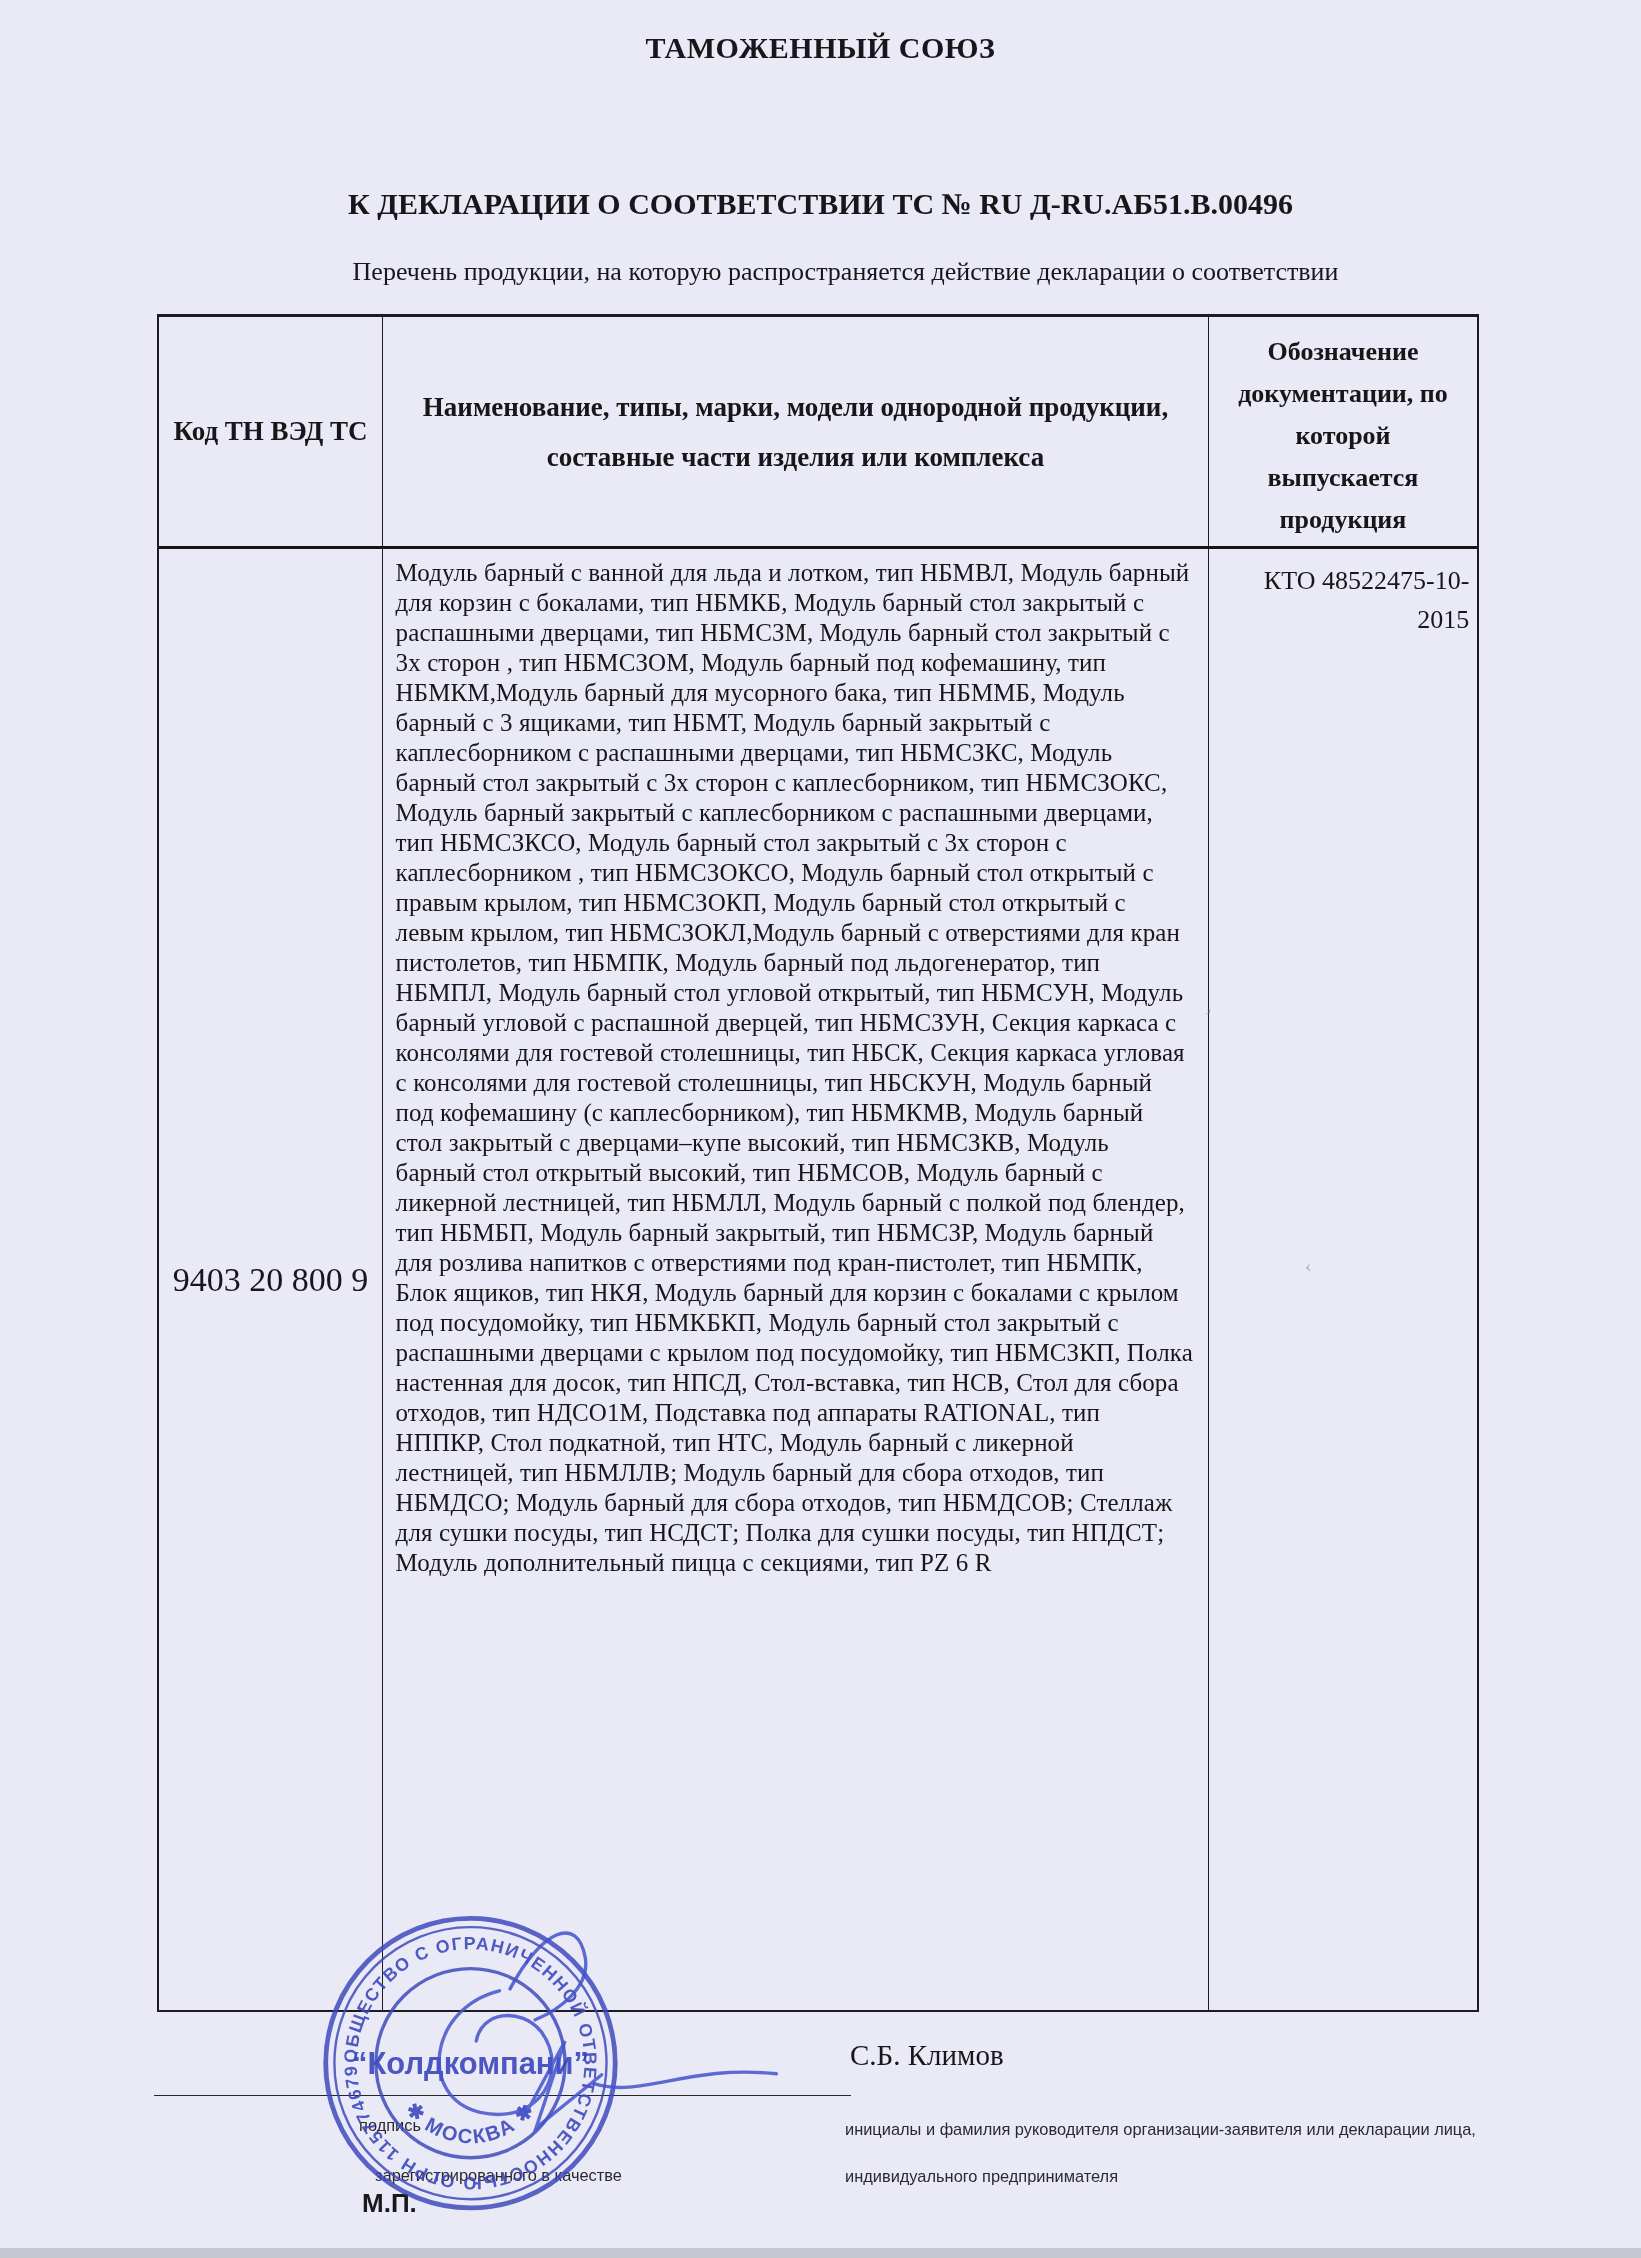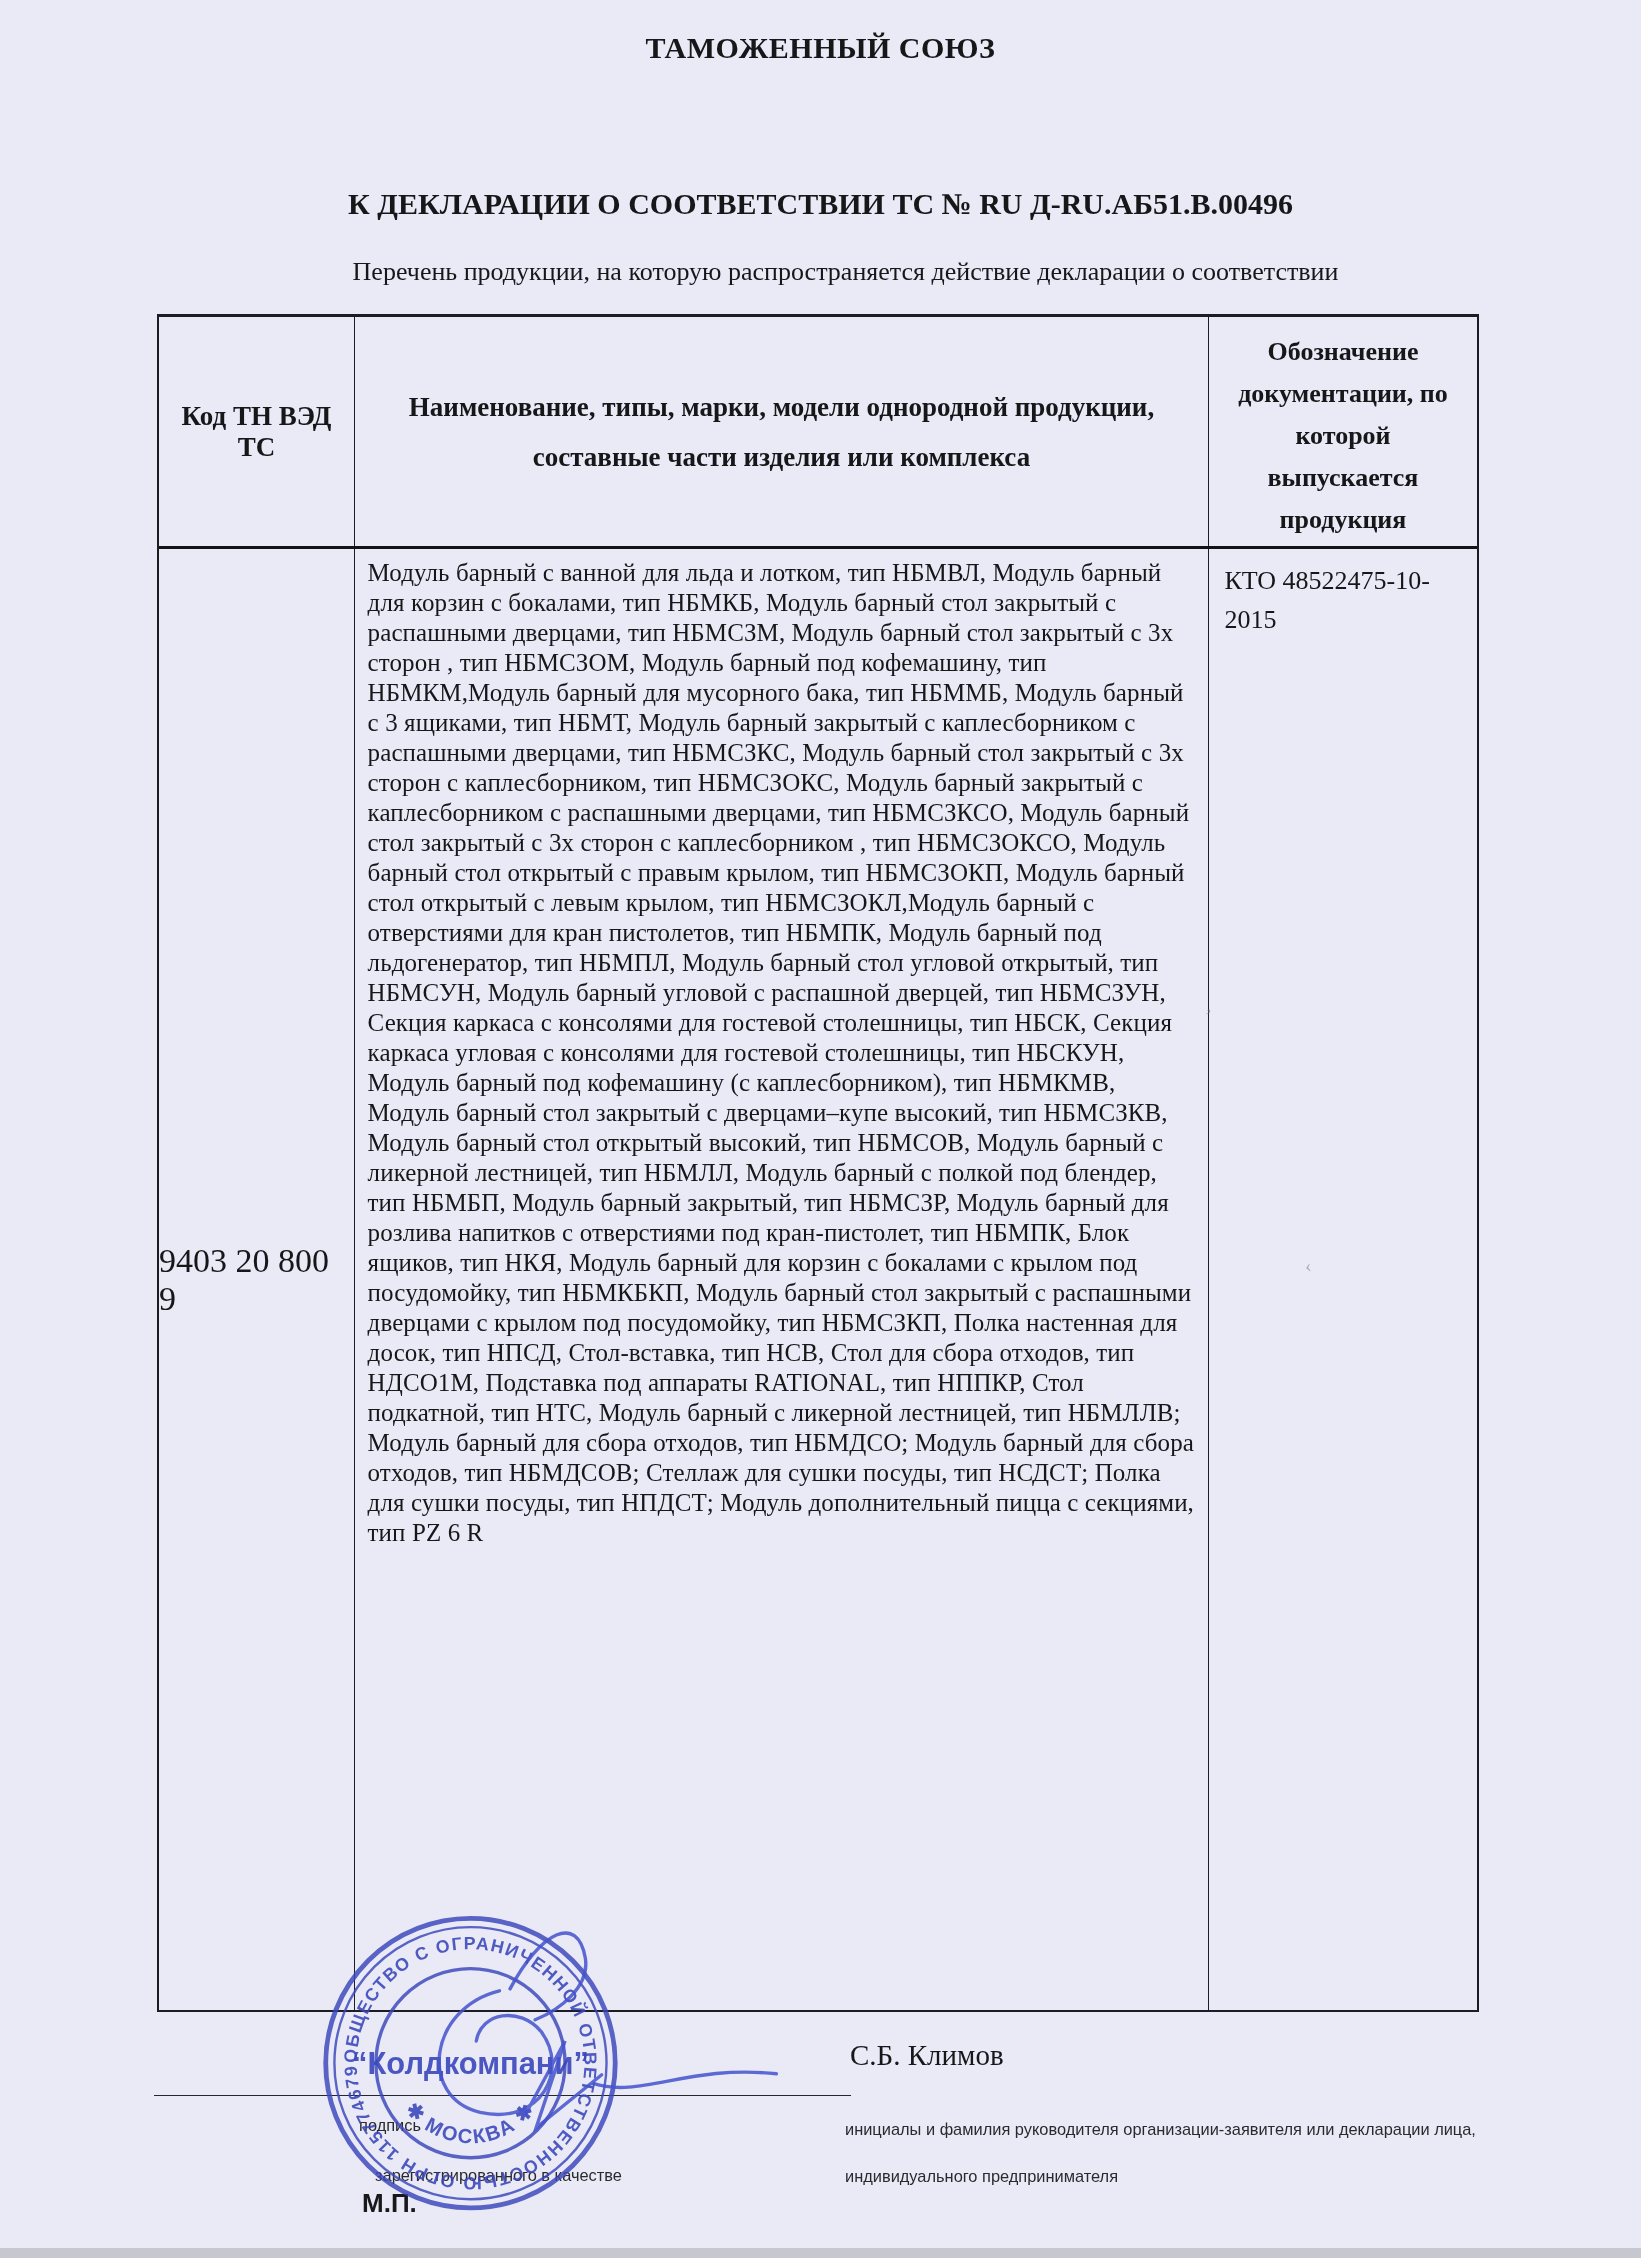--- a/index.html
+++ b/index.html
@@ -17,32 +17,32 @@
   .subtitle { top:257px; font-size:26px; font-weight:normal;padding-left:25px; }
 
   
   .doc-table {
     position:absolute; left:157px; top:314px; width:1322px;
     border:2.9px solid #1d1d21; border-top-width:3.9px;
     display:flex; flex-direction:column; box-sizing:border-box;
   }
   .thead { display:flex; border-bottom:3.9px solid #141417; min-height:221px; }
   .tbody { display:flex; min-height:1461px; }
-  .c1 { width:196px; border-right:1.9px solid #1d1d21; box-sizing:border-box; }
+  .c1 { width:224px; border-right:1.9px solid #1d1d21; box-sizing:border-box; }
   .c2 { flex:1; border-right:1.9px solid #1d1d21; box-sizing:border-box; }
   .c3 { width:268px; box-sizing:border-box; }
   .hcell { display:flex; align-items:center; justify-content:center;
            text-align:center; font-weight:bold; padding:5.8px 9.7px; }
   .h1 { font-size:27px; }
   .h2 { font-size:27px; line-height:50px; }
   .h3 { font-size:26px; line-height:42px; padding-top:13.5px; align-items:flex-start; }
   .b1 { display:flex; align-items:center; justify-content:center; font-size:34px; }
   .b2 { padding:8.7px 13.5px 0 12.6px; font-size:25px; line-height:30px;
         letter-spacing:0.1px; text-align:left; }
-  .b3 { padding:11.6px 7.7px 0 15.4px; font-size:26px; line-height:39px; }
+  .b3 { padding:11.6px 7.7px 0 15.4px; font-size:26px; line-height:39px;text-align:right; }
 
   
   .abs { position:absolute; }
   .signatory { left:850px; top:2039px; font-size:29px; }
   .sig-line { left:154px; top:2095px; width:697px; border-top:1.9px solid #26262a; height:0; }
   .small { font-family:"Liberation Sans", sans-serif; font-size:16.4px; color:#2a2a2e; }
   .cap-podpis   { left:359px; top:2116px; }
   .cap-initials { left:845px; top:2120px; }
   .cap-registered { left:375px; top:2166px; }
   .cap-entrepreneur { left:845px; top:2167px; }

